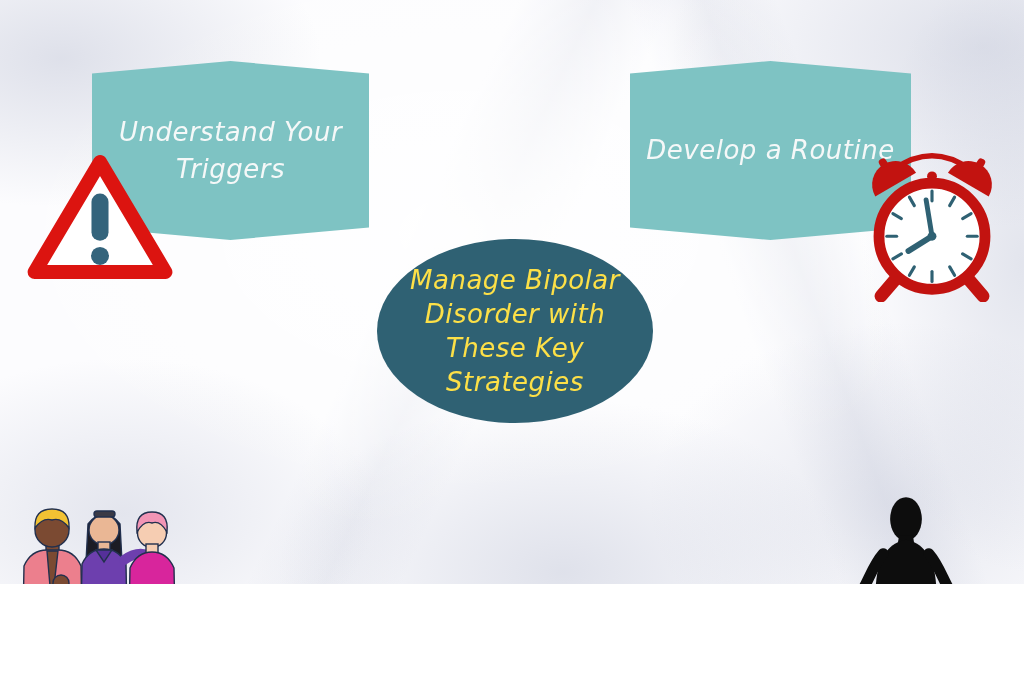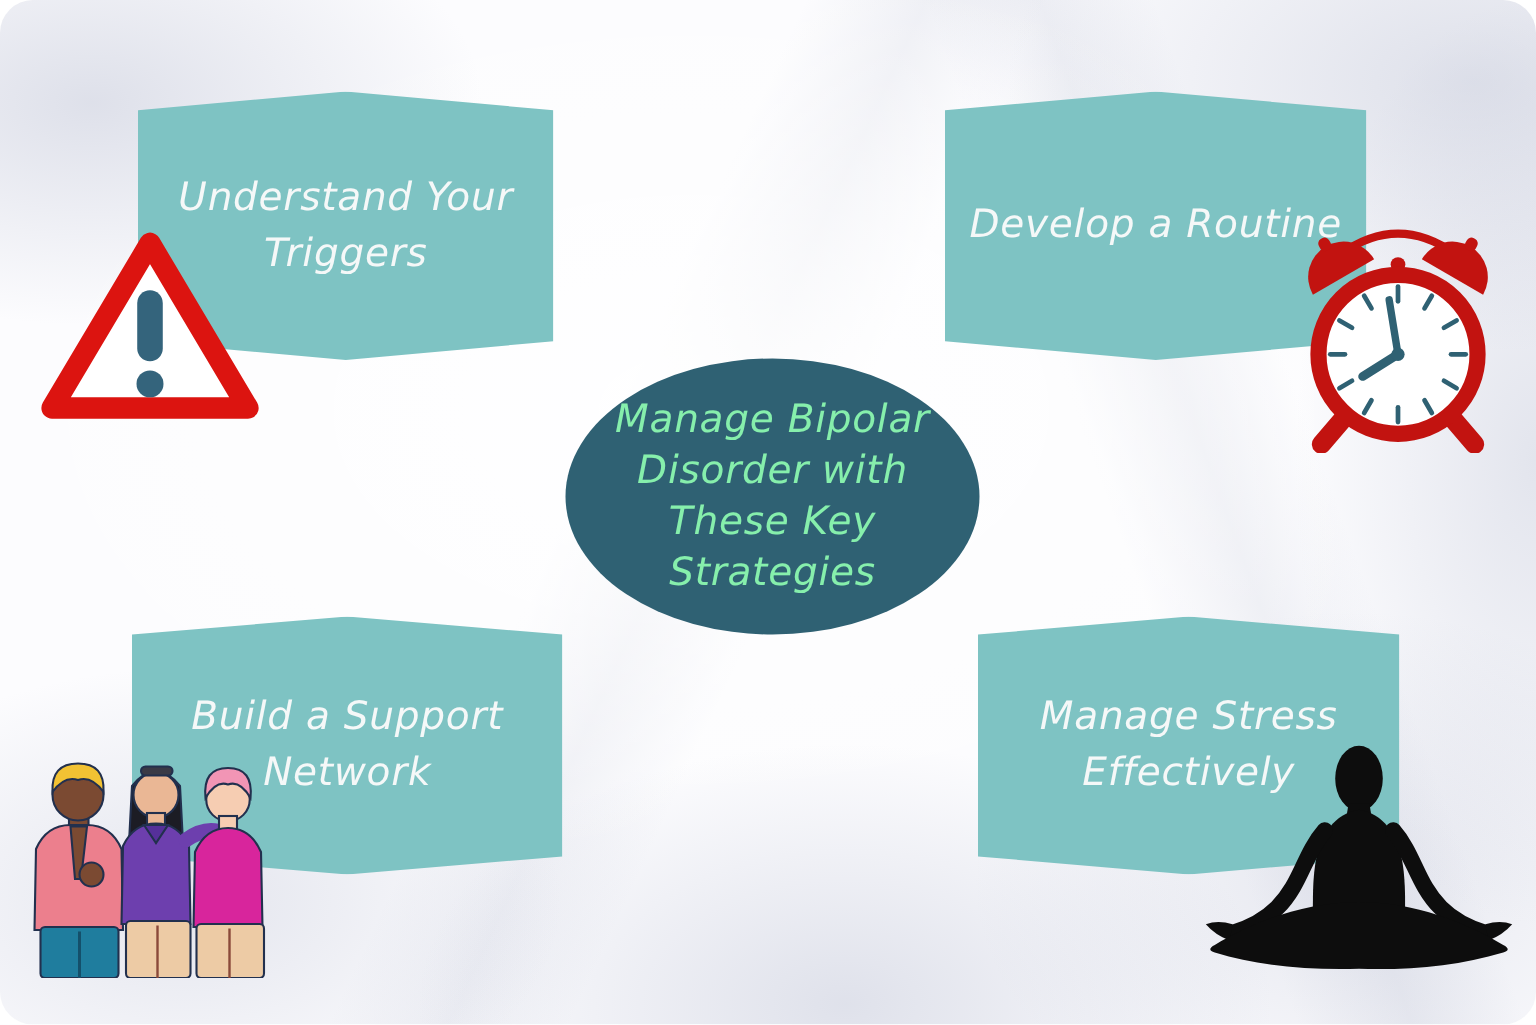--- a/index.html
+++ b/index.html
@@ -1,34 +1,33 @@
 <!DOCTYPE html>
 <html><head>
 <meta charset="utf-8">
 <style>
   html, body { margin: 0; padding: 0; }
   body { width: 1024px; height: 683px; overflow: hidden; font-family: "DejaVu Sans", sans-serif; }
 
   .canvas {
     position: relative;
     width: 1024px;
-    height: 683px;
+    height: 584px;
     overflow: hidden;
     background-color: #fcfcfe;
     background-image:
       radial-gradient(ellipse 420px 240px at 6% 10%,  rgba(173,179,201,0.38), rgba(173,179,201,0) 62%),
       radial-gradient(ellipse 520px 300px at 96% 8%,  rgba(165,172,196,0.35), rgba(165,172,196,0) 60%),
       radial-gradient(ellipse 260px 500px at 100% 45%, rgba(168,175,198,0.30), rgba(168,175,198,0) 62%),
       radial-gradient(ellipse 420px 260px at 12% 88%, rgba(170,176,199,0.30), rgba(170,176,199,0) 60%),
       radial-gradient(ellipse 460px 280px at 55% 98%, rgba(162,169,194,0.32), rgba(162,169,194,0) 62%),
       radial-gradient(ellipse 420px 300px at 88% 86%, rgba(170,176,199,0.28), rgba(170,176,199,0) 60%),
       radial-gradient(ellipse 700px 420px at 45% 40%, rgba(255,255,255,0.95), rgba(255,255,255,0) 72%),
       linear-gradient(115deg, rgba(255,255,255,0) 40%, rgba(176,182,203,0.18) 46%, rgba(255,255,255,0) 52%),
       linear-gradient(70deg,  rgba(255,255,255,0) 68%, rgba(176,182,203,0.20) 74%, rgba(255,255,255,0) 80%);
-    border-radius: 22px;
   }
 
   .banner {
     position: absolute;
     background: #7ec3c3;
     clip-path: polygon(0% 7%, 50% 0%, 100% 7%, 100% 93%, 50% 100%, 0% 93%);
     display: flex;
     align-items: center;
     justify-content: center;
     text-align: center;
@@ -54,21 +53,21 @@
     width: 276px; height: 184px;
     background: #2f6173;
     border-radius: 50%;
     display: flex;
     align-items: center;
     justify-content: center;
     text-align: center;
     z-index: 2;
   }
   .center-ellipse .label {
-    color: #86efac;
+    color: #fde047;
     font-style: italic;
     font-size: 26px;
     line-height: 34px;
     letter-spacing: 0.5px;
     white-space: pre-line;
   }
 
   .icon-wrap { position: absolute; z-index: 3; }
   .icon-wrap svg { display: block; }
 
@@ -84,29 +83,21 @@
 
   <div class="banner banner-tl">
     <span class="label">Understand Your
 Triggers</span>
   </div>
 
   <div class="banner banner-tr">
     <span class="label">Develop a Routine</span>
   </div>
 
-  <div class="banner banner-bl">
-    <span class="label">Build a Support
-Network</span>
-  </div>
-
-  <div class="banner banner-br">
-    <span class="label">Manage Stress
-Effectively</span>
-  </div>
+
 
   <div class="center-ellipse">
     <span class="label">Manage Bipolar
 Disorder with
 These Key
 Strategies</span>
   </div>
 
   <div class="icon-wrap icon-warning">
     <svg viewBox="0 0 160 150" width="152" height="142" aria-hidden="true">

